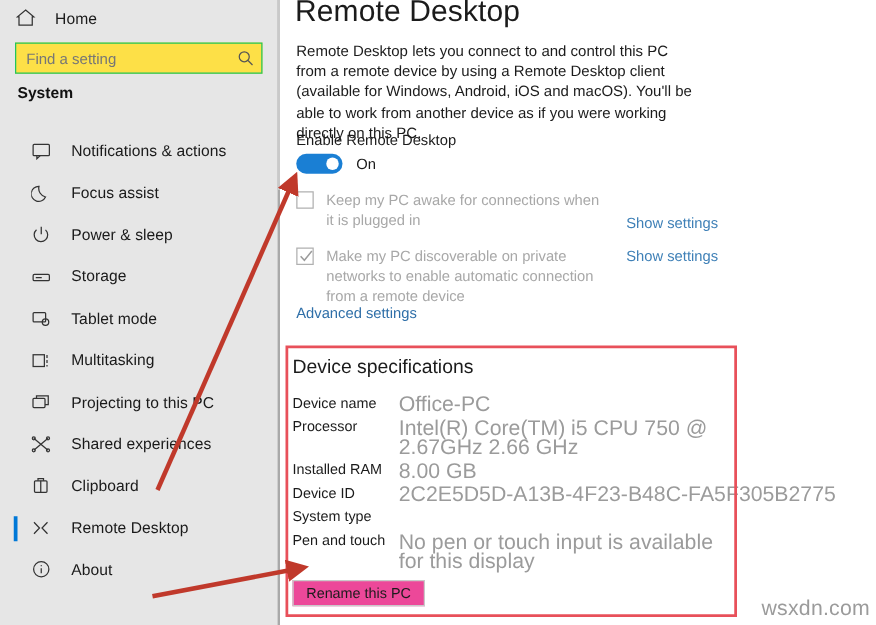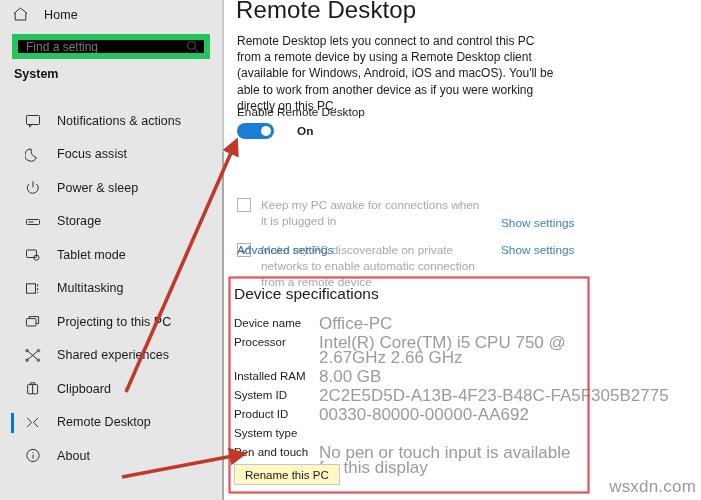--- a/index.html
+++ b/index.html
@@ -34,22 +34,22 @@
   .home-icon svg { display: block; }
   .home-label {
     font-size: 12.5px; color: #1a1a1a;
     margin-left: 12px; letter-spacing: 0.1px;
   }
 
   .search-wrap {
     position: absolute;
     left: 12px; top: 34px;
     width: 198px; height: 25px;
-    background: #000000;
-    border: 6px solid #22c55e;
+    background: #fde047;
+    border: 1px solid #22c55e;
     display: flex; align-items: center;
   }
   .search-input {
     border: none; outline: none; background: transparent;
     font-family: "Liberation Sans", sans-serif;
     font-size: 12px; color: #6e6e6e;
     padding: 0 0 0 8px;
     flex: 1 1 auto; height: 100%;
   }
   .search-input::placeholder { color: #767676; opacity: 1; }
@@ -148,29 +148,29 @@
     cursor: pointer;
   }
   .toggle .knob {
     position: absolute;
     right: 3px; top: 3px;
     width: 10px; height: 10px;
     border-radius: 50%;
     background: #ffffff;
   }
   .toggle-state {
-    margin-left: 23px;
-    font-size: 11.8px; color: #1b1b1b; font-weight: bold;
+    margin-left: 11px;
+    font-size: 11.8px; color: #1b1b1b;
   }
 
   .check-row {
     position: absolute;
     left: 13px;
     width: 460px;
-    display: flex; align-items: flex-start; margin-top: 45px;
+    display: flex; align-items: flex-start;
   }
   .check-row.r1 { top: 152px; }
   .check-row.r2 { top: 197px; }
   .checkbox {
     flex: 0 0 14px;
     width: 14px; height: 14px;
     border: 1px solid #b0b0b0;
     background: #ffffff;
     margin-top: 1px;
     position: relative;
@@ -229,21 +229,21 @@
     font-size: 17px; color: #9b9b9b;
     line-height: 15px;
     white-space: pre;
   }
   .spec-val.wrap { white-space: normal; width: 255px; }
   .rename-btn {
     position: absolute;
     left: 8px; top: 186px;
     height: 21px;
     padding: 0 10px;
-    background: #fef9c3;
+    background: #ec4899;
     border: 1px solid #c9c9c9;
     font-family: "Liberation Sans", sans-serif;
     font-size: 11.5px; color: #1b1b1b;
     cursor: pointer;
     display: flex; align-items: center;
   }
 
   
   #annotations {
     position: absolute;
@@ -446,26 +446,22 @@
           </div>
           <div class="spec-row">
             <div class="spec-key">Processor</div>
             <div class="spec-val wrap">Intel(R) Core(TM) i5 CPU         750  @ 2.67GHz  2.66 GHz</div>
           </div>
           <div class="spec-row">
             <div class="spec-key">Installed RAM</div>
             <div class="spec-val">8.00 GB</div>
           </div>
           <div class="spec-row">
-            <div class="spec-key">System ID</div>
+            <div class="spec-key">Device ID</div>
             <div class="spec-val">2C2E5D5D-A13B-4F23-B48C-FA5F305B2775</div>
-          </div>
-          <div class="spec-row">
-            <div class="spec-key">Product ID</div>
-            <div class="spec-val">00330-80000-00000-AA692</div>
           </div>
           <div class="spec-row">
             <div class="spec-key">System type</div>
           </div>
           <div class="spec-row">
             <div class="spec-key">Pen and touch</div>
             <div class="spec-val wrap">No pen or touch input is available for this display</div>
           </div>
         </div>
       <button class="rename-btn">Rename this PC</button>

